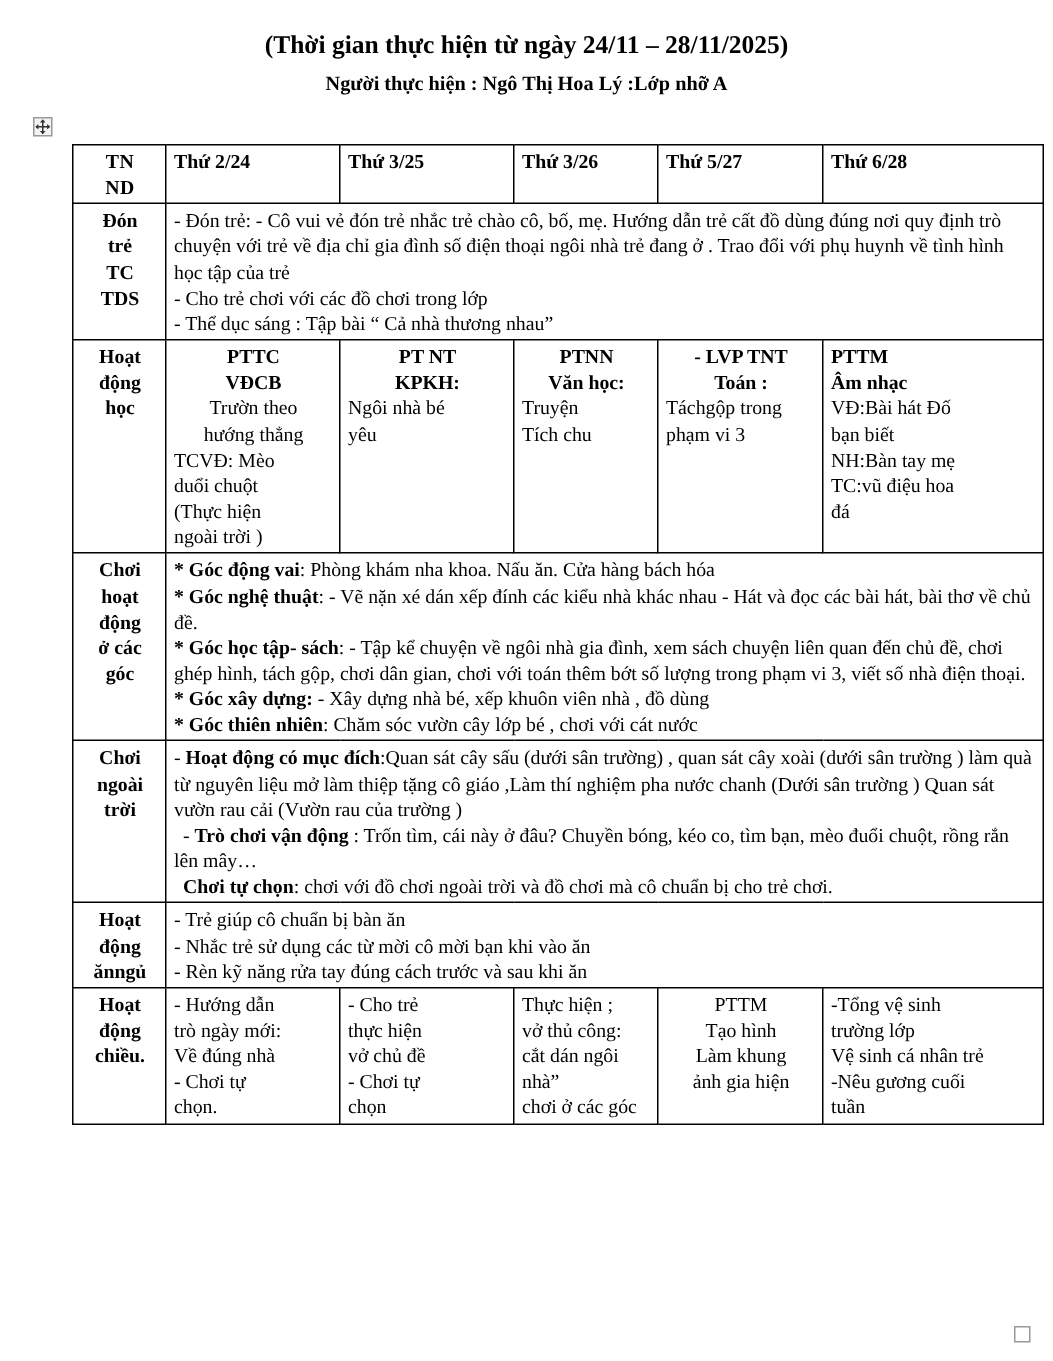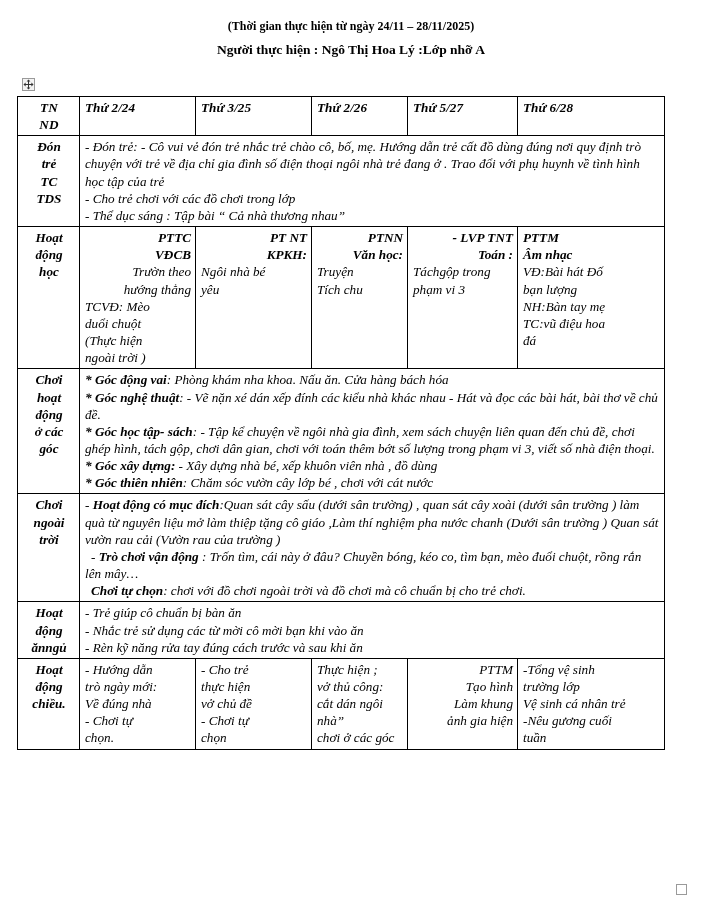--- a/index.html
+++ b/index.html
@@ -23,21 +23,21 @@
     text-align: center;
   }
   .doc-title {
     font-size: 14.5px;
     font-weight: bold;
     letter-spacing: .1px;
     line-height: 1.25;
     white-space: nowrap;
   }
   .doc-subtitle {
-    font-size: 12px;
+    font-size: 17px;
     font-weight: bold;
     line-height: 1.25;
     margin-top: 8px;
     white-space: nowrap;
   }
   .doc-author {
     font-size: 13.5px;
     font-weight: bold;
     line-height: 1.25;
     margin-top: 8px;
@@ -68,24 +68,23 @@
     height: 11px;
     border: 1px solid #9a9a9a;
     background: #ffffff;
     box-sizing: border-box;
     z-index: 5;
   }
 
   
   .plan-table-wrap {
     position: absolute;
-    left: 17px;
+    left: 48px;
     top: 96px;
     width: 647px;
-    font-style: italic;
   }
   table.plan-table {
     border-collapse: collapse;
     width: 647px;
     table-layout: fixed;
   }
   table.plan-table td {
     border: 1px solid #000000;
     vertical-align: top;
     padding: 2px 4px 2px 5px;
@@ -122,21 +121,21 @@
     padding-top: 9px;
   }
   .hdr-corner .tn { display: block; letter-spacing: .3px; }
   .hdr-corner .nd { display: block; letter-spacing: .3px; }
 
   .b { font-weight: bold; }
   p.line {
     margin: 0;
     padding: 0;
   }
-  .ctr { text-align: right; }
+  .ctr { text-align: center; }
   .indent { text-indent: 6px; }
 
   
   .label-donte { line-height: 1.42; padding-top: 6px; text-align: center; }
   .label-hdhoc { padding-top: 3px; }
   .label-goc { padding-top: 3px; }
   .label-ngoaitroi { padding-top: 6px; }
   .label-annngu { padding-top: 3px; }
   .label-chieu { padding-top: 5px; }
 
@@ -187,21 +186,21 @@
     </colgroup>
     <tbody>
 
       <tr>
         <td class="hdr-corner">
           <span class="tn">TN</span>
           <span class="nd">ND</span>
         </td>
         <td class="hdr-cell">Thứ 2/24</td>
         <td class="hdr-cell">Thứ 3/25</td>
-        <td class="hdr-cell">Thứ 2/26</td>
+        <td class="hdr-cell">Thứ 3/26</td>
         <td class="hdr-cell">Thứ 5/27</td>
         <td class="hdr-cell">Thứ 6/28</td>
       </tr>
 
       <tr>
         <td class="rowlabel label-donte">
           <p class="line">Đón</p>
           <p class="line">trẻ</p>
           <p class="line">TC</p>
           <p class="line">TDS</p>
@@ -249,21 +248,21 @@
           <p class="line ctr b">- LVP TNT</p>
           <p class="line ctr b">Toán :</p>
           <p class="line">Táchgộp trong</p>
           <p class="line">phạm vi 3</p>
         </td>
 
         <td class="cell-hoatdong-sub">
           <p class="line b">PTTM</p>
           <p class="line b">Âm nhạc</p>
           <p class="line">VĐ:Bài hát Đố</p>
-          <p class="line">bạn lượng</p>
+          <p class="line">bạn biết</p>
           <p class="line">NH:Bàn tay mẹ</p>
           <p class="line">TC:vũ điệu hoa</p>
           <p class="line">đá</p>
         </td>
       </tr>
 
       <tr>
         <td class="rowlabel label-goc">
           <p class="line">Chơi</p>
           <p class="line">hoạt</p>

